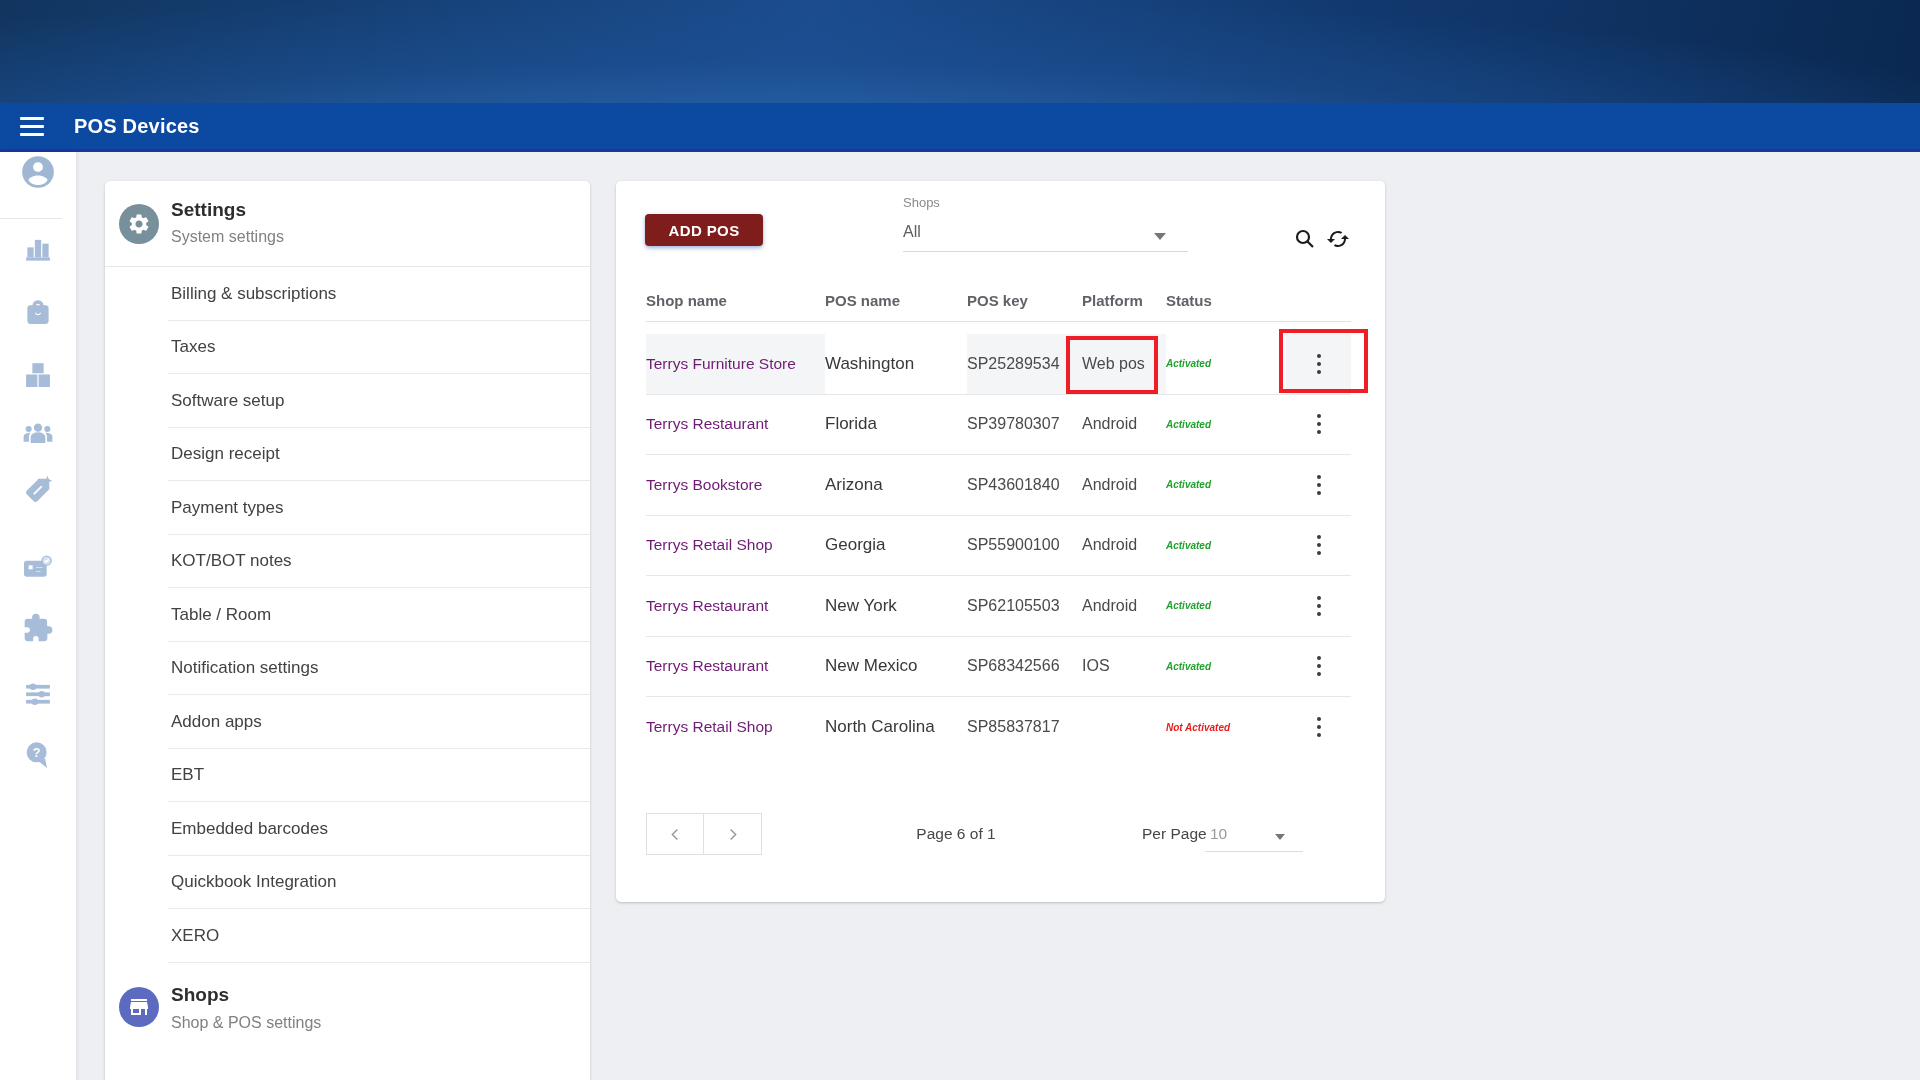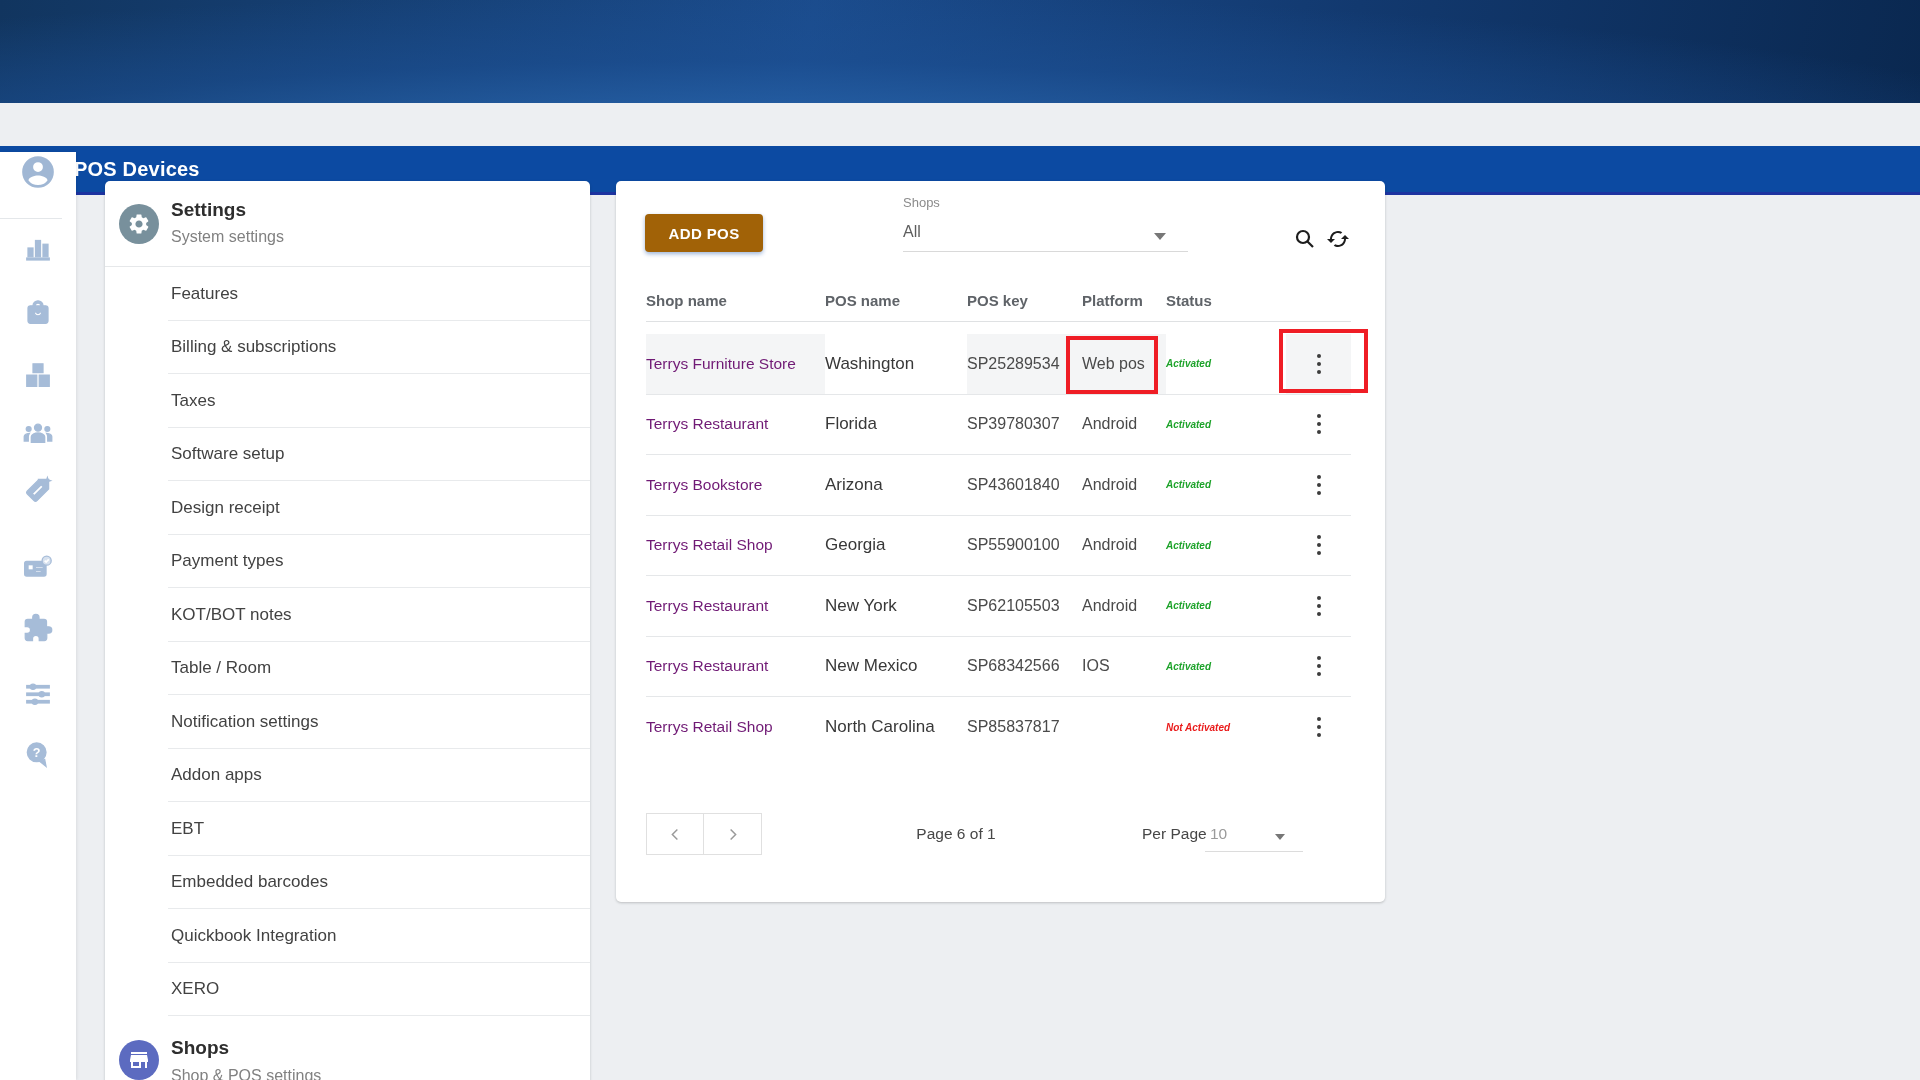--- a/index.html
+++ b/index.html
@@ -15,21 +15,21 @@
   .banner {
     position:absolute; left:0; top:0; width:1920px; height:103px;
     background:
       radial-gradient(95% 220% at 38% 165%, rgba(47,112,184,.95) 0%, rgba(28,80,148,.55) 48%, rgba(10,40,80,0) 78%),
       linear-gradient(103deg, #11355f 0%, #1b4c8d 42%, #12396f 70%, #0a2850 100%);
   }
   .appbar {
     position:absolute; left:0; top:103px; width:1920px; height:49px;
     background:#0c4aa2;
     border-bottom:3px solid #1d33a0;
-    display:flex; align-items:center;margin-top:43px;
+    display:flex; align-items:center;
   }
   .hamburger { width:24px; height:19px; margin-left:20px; display:flex; flex-direction:column; justify-content:space-between; cursor:pointer; }
   .hamburger i { display:block; height:3px; background:#fff; border-radius:1px; }
   .appbar-title { color:#fff; font-size:20px; font-weight:bold; margin-left:30px; letter-spacing:.2px; }
 
   
   .rail {
     position:absolute; left:0; top:152px; width:76px; bottom:0;
     background:#fff; box-shadow:1px 0 3px rgba(0,0,0,.08);
   }
@@ -60,22 +60,22 @@
     padding-left:66px; font-size:17px; color:#424242; cursor:pointer;
   }
   .s-item::after { content:''; position:absolute; left:63px; right:0; bottom:0; height:1px; background:#e8eaec; }
   .sc-shops { position:relative; height:90px; }
   .sc-shops .avatar { top:24px; }
   .sc-shops .sc-title { top:21px; }
   .sc-shops .sc-sub { top:51px; }
 
   
   .add-pos {
-    position:absolute; left:29px; top:33px; width:118px; height:38px;
-    background:#a16207; color:#fff; font-family:inherit; font-size:15px; font-weight:bold; letter-spacing:.4px;
+    position:absolute; left:29px; top:33px; width:118px; height:32px;
+    background:#7f1d1d; color:#fff; font-family:inherit; font-size:15px; font-weight:bold; letter-spacing:.4px;
     border:none; border-radius:4px; box-shadow:0 2px 4px rgba(13,71,161,.4); cursor:pointer;
   }
   .shops-filter { position:absolute; left:287px; top:14px; width:285px; height:60px; cursor:pointer; }
   .sf-label { font-size:13px; color:#8b8b8b; }
   .sf-value { position:absolute; left:0; top:28px; font-size:16px; color:#5d5d5d; }
   .sf-line  { position:absolute; left:0; right:0; top:56px; height:1px; background:#d9d9d9; }
   .tri-down { position:absolute; width:0; height:0; border-left:6px solid transparent; border-right:6px solid transparent; border-top:7px solid #777; }
   .sf-arrow { right:22px; top:38px; }
   .icon-btn { position:absolute; top:46px; width:24px; height:24px; cursor:pointer; }
   .icon-btn svg { width:24px; height:24px; }
@@ -241,23 +241,20 @@
     <div class="avatar gear">
       <svg width="24" height="24" viewBox="0 0 24 24">
           <path fill="#fff" d="M19.14 12.94c.04-.3.06-.61.06-.94 0-.32-.02-.64-.07-.94l2.03-1.58a.49.49 0 0 0 .12-.61l-1.92-3.32a.488.488 0 0 0-.59-.22l-2.39.96c-.5-.38-1.03-.7-1.62-.94l-.36-2.54a.484.484 0 0 0-.48-.41h-3.84c-.24 0-.43.17-.47.41l-.36 2.54c-.59.24-1.13.57-1.62.94l-2.39-.96c-.22-.08-.47 0-.59.22L2.74 8.87c-.12.21-.08.47.12.61l2.03 1.58c-.05.3-.09.63-.09.94s.02.64.07.94l-2.03 1.58a.49.49 0 0 0-.12.61l1.92 3.32c.12.22.37.29.59.22l2.39-.96c.5.38 1.03.7 1.62.94l.36 2.54c.05.24.24.41.48.41h3.84c.24 0 .44-.17.47-.41l.36-2.54c.59-.24 1.13-.56 1.62-.94l2.39.96c.22.08.47 0 .59-.22l1.92-3.32a.49.49 0 0 0-.12-.61l-2.01-1.58zM12 15.6c-1.98 0-3.6-1.62-3.6-3.6s1.62-3.6 3.6-3.6 3.6 1.62 3.6 3.6-1.62 3.6-3.6 3.6z"></path>
         </svg>
     </div>
     <div class="sc-title">Settings</div>
     <div class="sc-sub">System settings</div>
   </div>
 
   <div id="settings-items">
-  <div class="s-item">
-    <span>Features</span>
-  </div>
 
   <div class="s-item">
     <span>Billing &amp; subscriptions</span>
   </div>
 
   <div class="s-item">
     <span>Taxes</span>
   </div>
 
   <div class="s-item">

